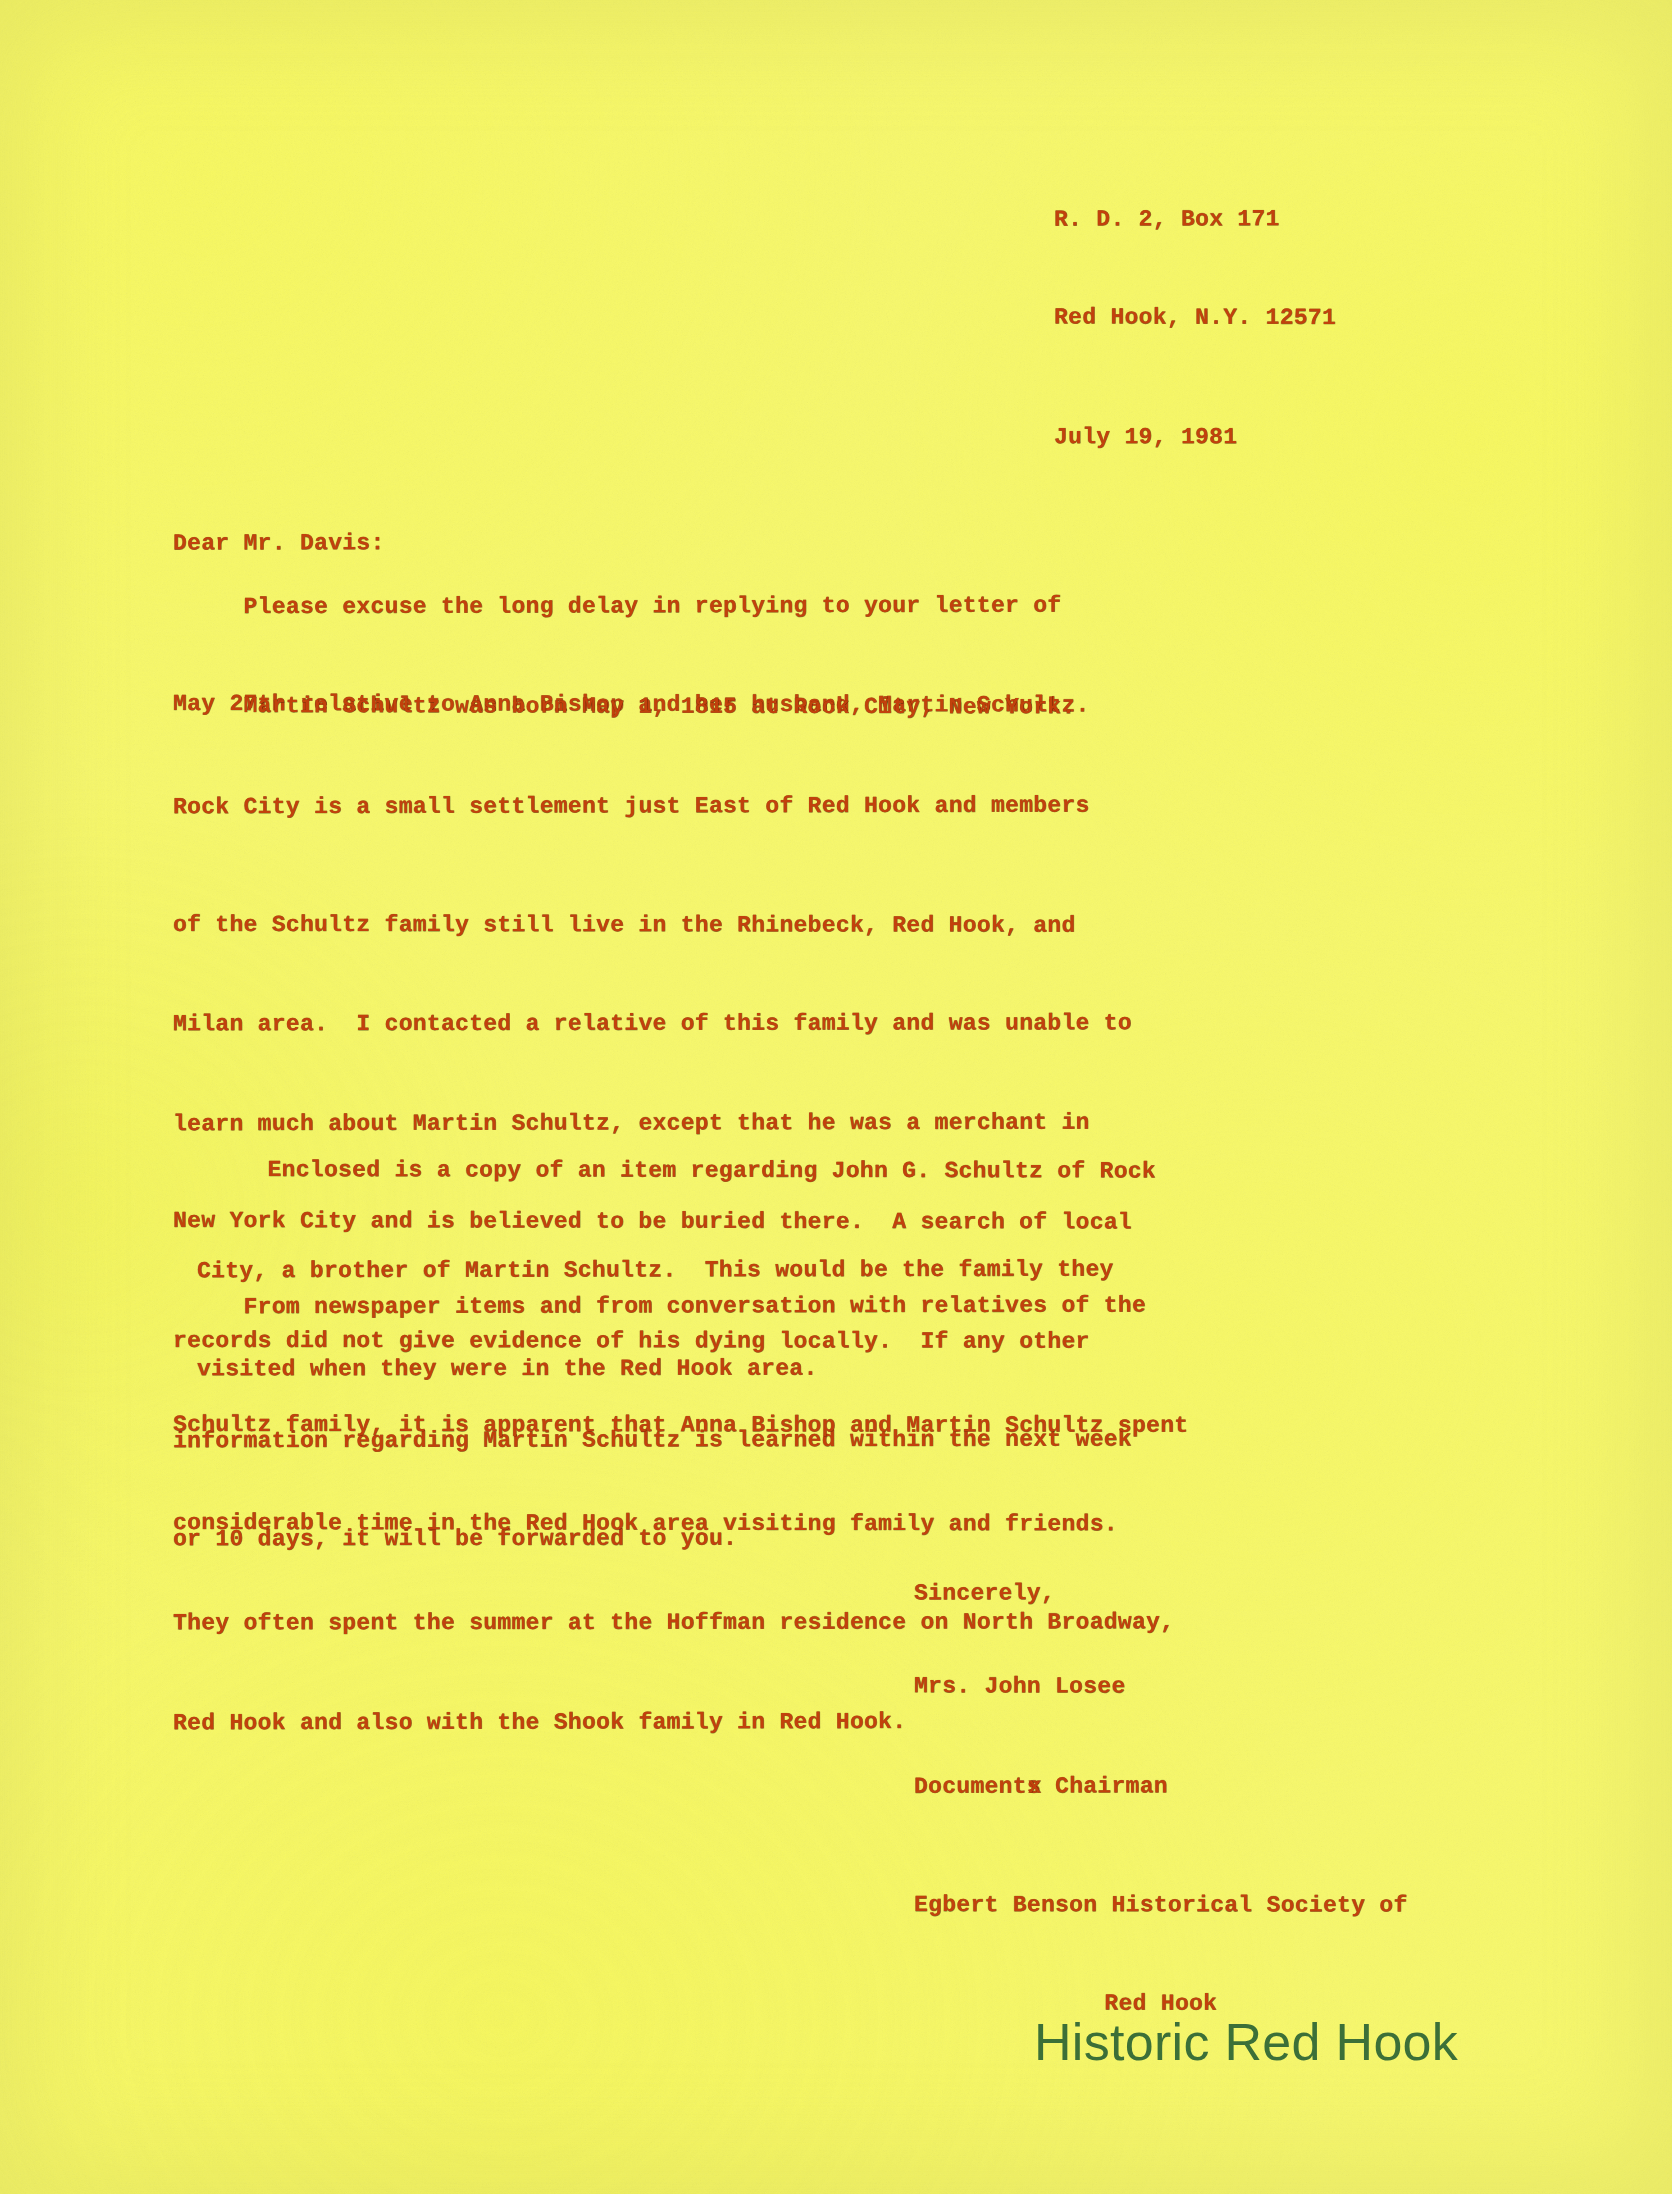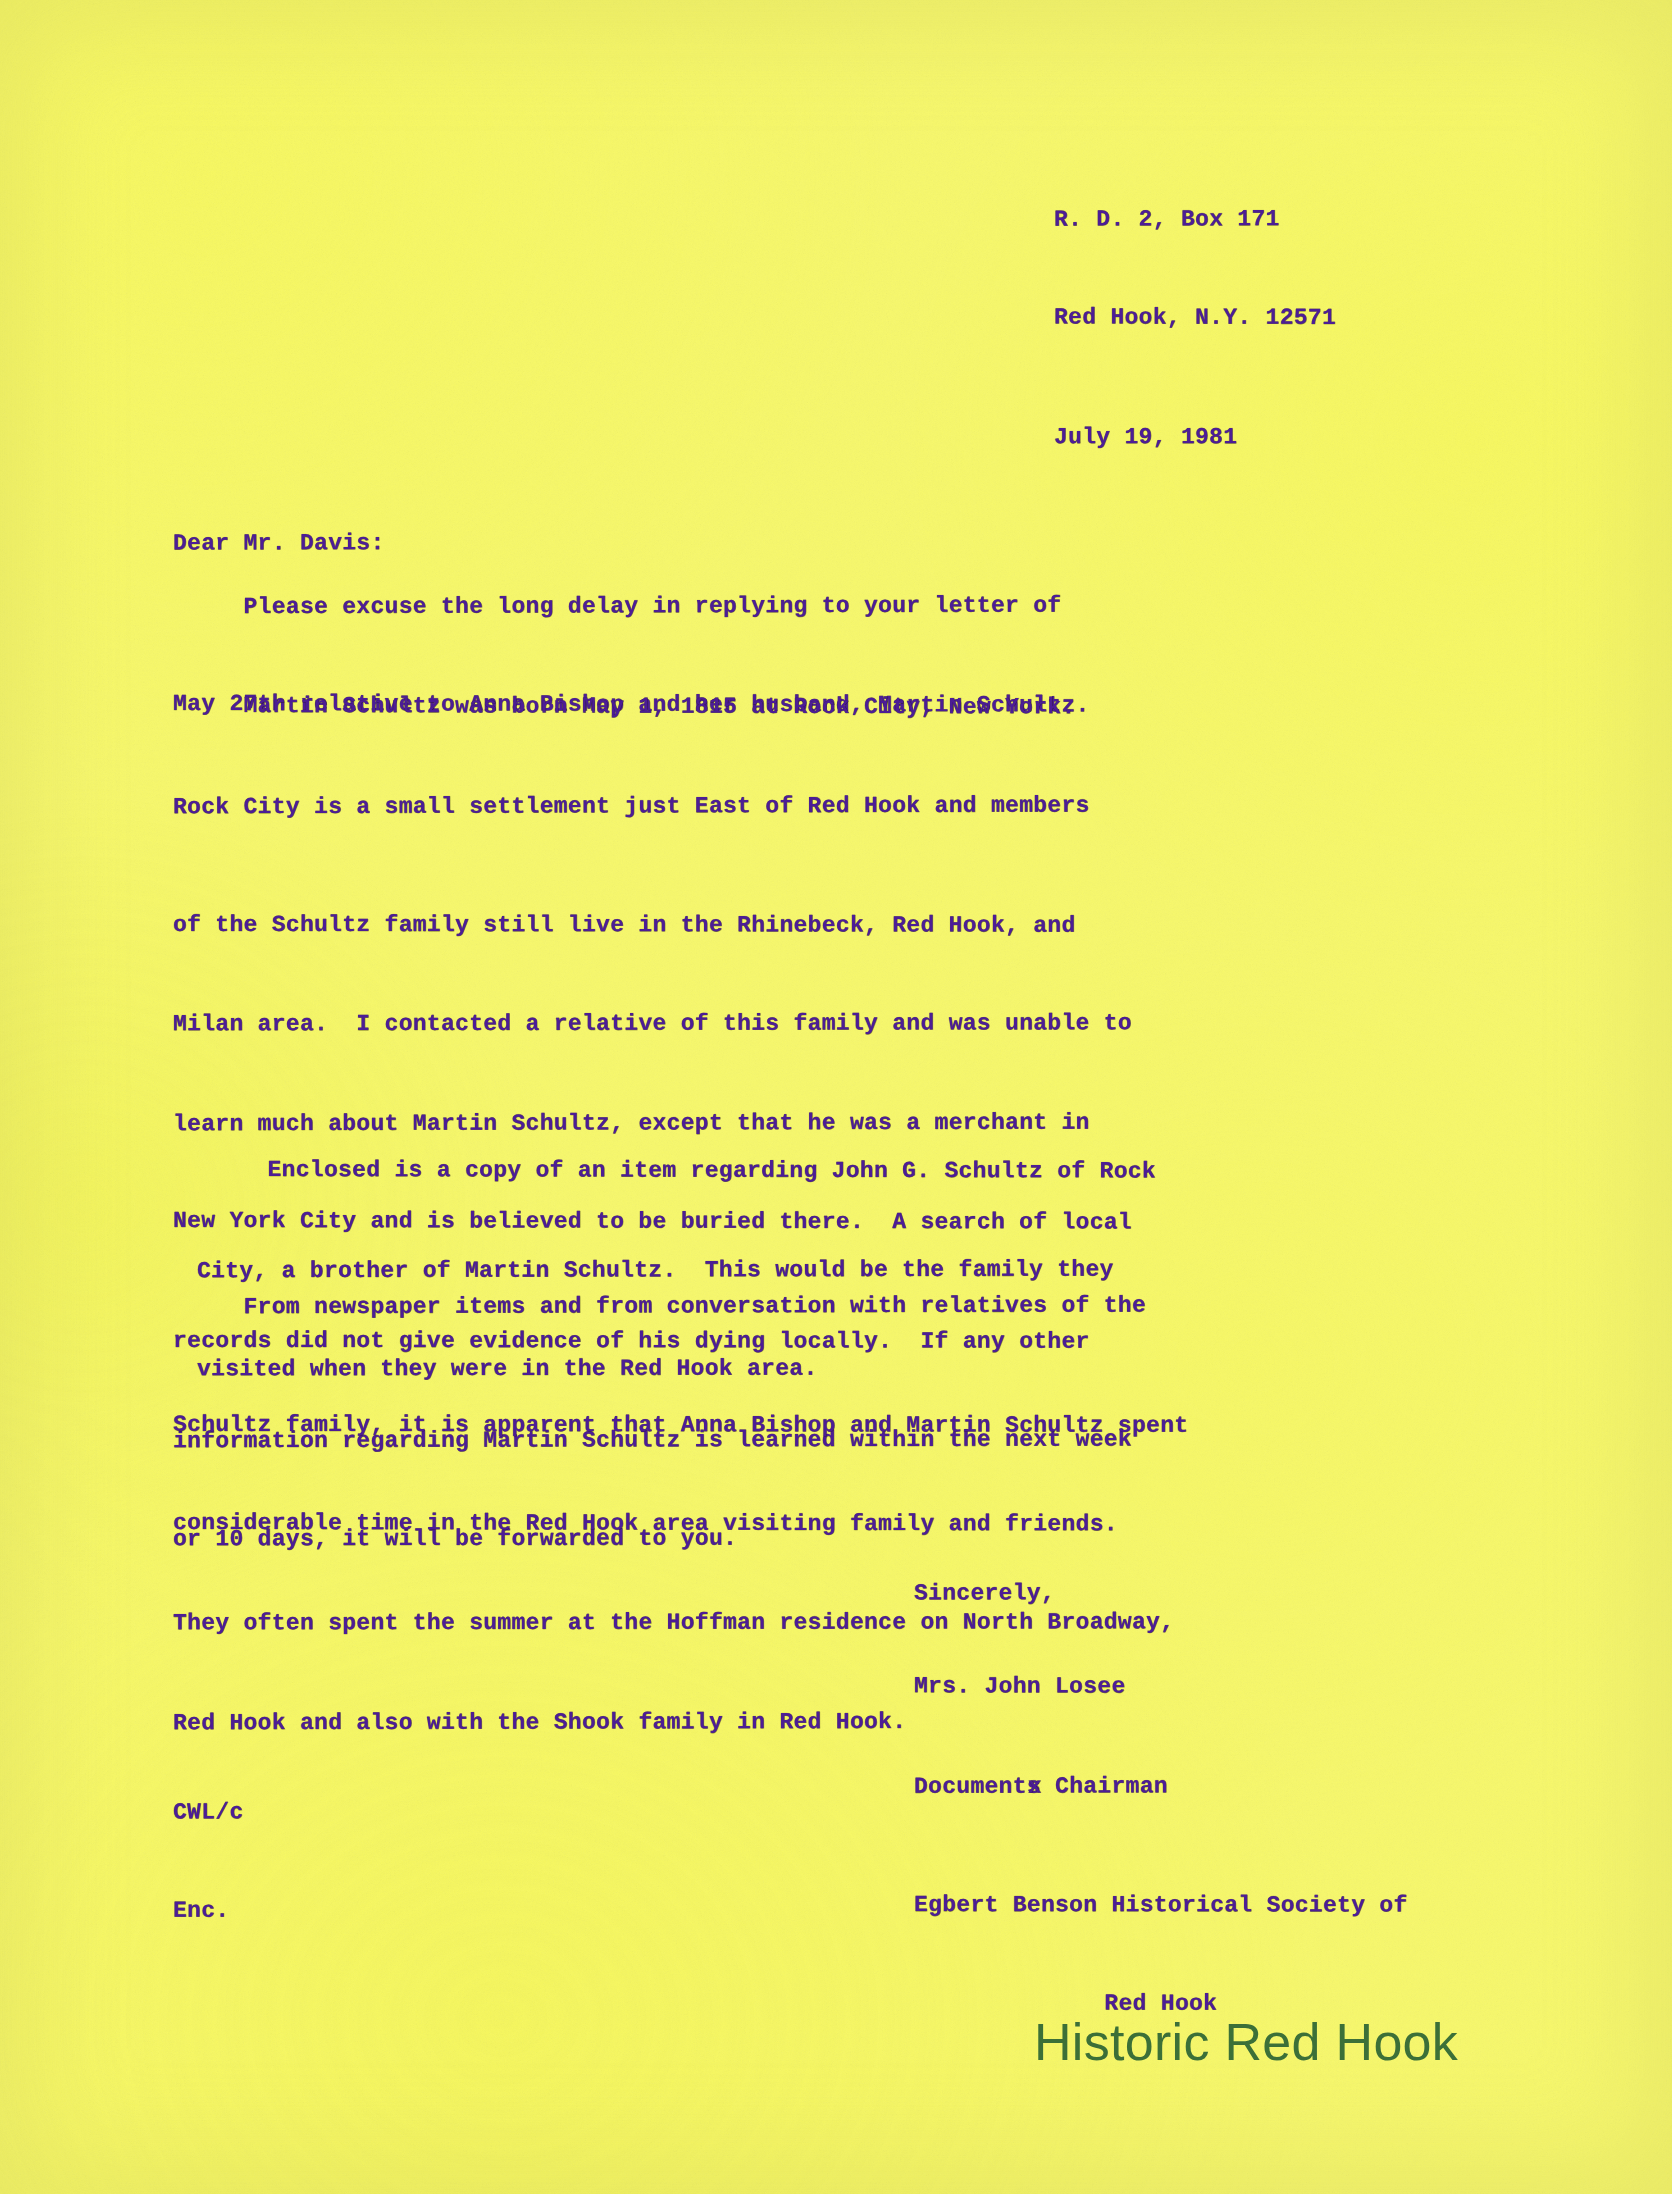--- a/index.html
+++ b/index.html
@@ -37,21 +37,21 @@
   }
   #edge-shade {
     position: absolute;
     inset: 0;
     pointer-events: none;
     box-shadow: inset 0 0 98px 28px rgba(205,205,90,0.30);
   }
 
   .typed {
     position: absolute;
-    color: #4c1d95;
+    color: #c2410c;
     font-weight: 700;
     font-size: 23px;
     line-height: 33px;
     letter-spacing: 0.3px;
     white-space: pre;
     text-shadow:
        0.5px 0.3px 0 rgba(25,20,5,0.40),
       -0.4px 0.3px 0 rgba(25,20,5,0.22),
        0.3px -0.3px 0 rgba(25,20,5,0.18);
   }
@@ -177,21 +177,17 @@
     <div class="j2">Mrs. John Losee</div>
     <div class="j1"><span>Document</span><span class="overstrike"><span>s</span><span class="over">x</span></span><span> Chairman</span></div>
     <div class="j3">Egbert Benson Historical Society of</div>
     <div class="j2" id="sig-org-second">Red Hook</div>
   </div>
 
   <div class="typed" id="closing">
     <div class="j1">Sincerely,</div>
   </div>
 
-  <div class="typed" id="reference-block">
-    <div class="j1">CWL/c</div>
-    <div class="j2">Enc.</div>
-  </div>
 
   <div id="watermark">Historic Red Hook</div>
 
 </div>
 
 
 </body></html>

